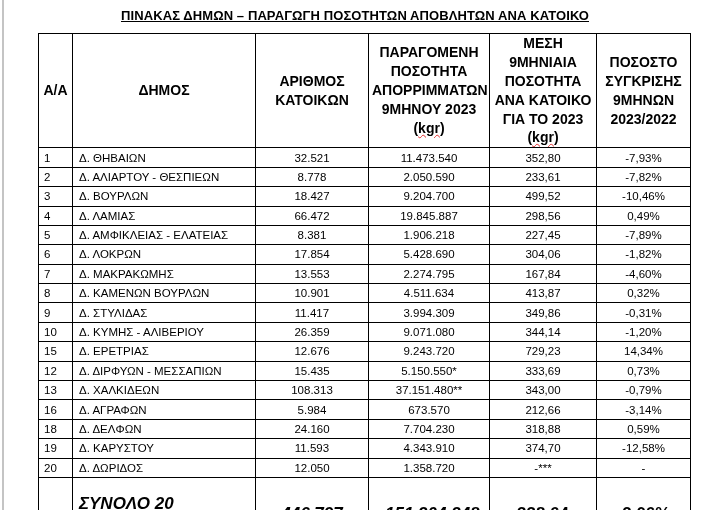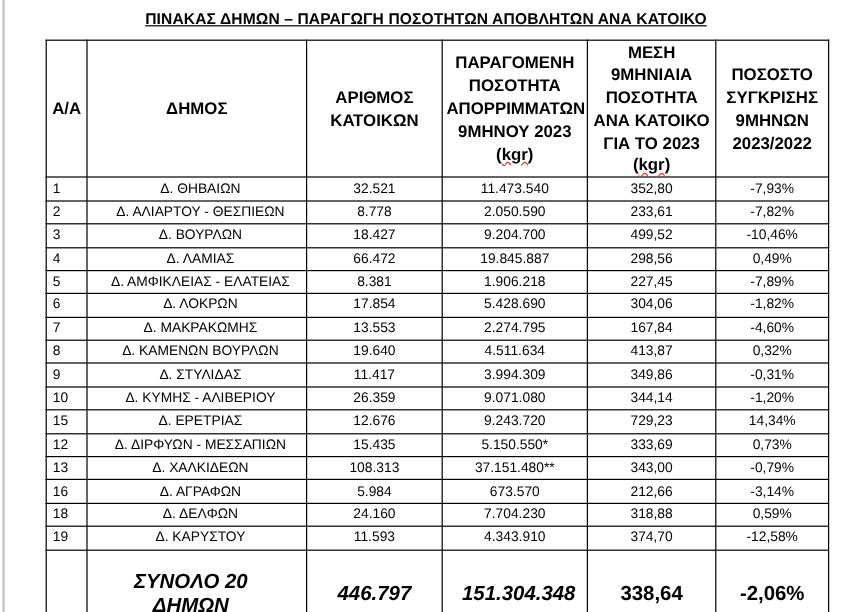--- a/index.html
+++ b/index.html
@@ -45,21 +45,21 @@
     line-height: 1.35;
     padding: 0 3px;
   }
   .muni-table tbody td {
     height: 18.4px;
     font-size: 11.5px;
     vertical-align: middle;
     padding: 0;
   }
   .c-aa   { text-align: left; padding-left: 5px !important; }
-  .c-dimos{ text-align: center; padding-left: 6px !important; }
+  .c-dimos{ text-align: left; padding-left: 6px !important; }
   .c-num  { text-align: center; }
   .kgr-unit {
     text-decoration-line: underline;
     text-decoration-style: wavy;
     text-decoration-color: #e03030;
     text-decoration-thickness: 1px;
     text-underline-offset: 1px;
   }
   .muni-table tfoot td {
     height: 20px;
@@ -149,21 +149,21 @@
     <td class="c-aa">7</td>
     <td class="c-dimos">Δ. ΜΑΚΡΑΚΩΜΗΣ</td>
     <td class="c-num">13.553</td>
     <td class="c-num">2.274.795</td>
     <td class="c-num">167,84</td>
     <td class="c-num">-4,60%</td>
   </tr>
       <tr>
     <td class="c-aa">8</td>
     <td class="c-dimos">Δ. ΚΑΜΕΝΩΝ ΒΟΥΡΛΩΝ</td>
-    <td class="c-num">19.640</td>
+    <td class="c-num">10.901</td>
     <td class="c-num">4.511.634</td>
     <td class="c-num">413,87</td>
     <td class="c-num">0,32%</td>
   </tr>
       <tr>
     <td class="c-aa">9</td>
     <td class="c-dimos">Δ. ΣΤΥΛΙΔΑΣ</td>
     <td class="c-num">11.417</td>
     <td class="c-num">3.994.309</td>
     <td class="c-num">349,86</td>
@@ -217,20 +217,28 @@
     <td class="c-num">318,88</td>
     <td class="c-num">0,59%</td>
   </tr>
       <tr>
     <td class="c-aa">19</td>
     <td class="c-dimos">Δ. ΚΑΡΥΣΤΟΥ</td>
     <td class="c-num">11.593</td>
     <td class="c-num">4.343.910</td>
     <td class="c-num">374,70</td>
     <td class="c-num">-12,58%</td>
+  </tr>
+      <tr>
+    <td class="c-aa">20</td>
+    <td class="c-dimos">Δ. ΔΩΡΙΔΟΣ</td>
+    <td class="c-num">12.050</td>
+    <td class="c-num">1.358.720</td>
+    <td class="c-num">-***</td>
+    <td class="c-num">-</td>
   </tr>
     </tbody>
   <tfoot>
     <tr>
       <td class="c-aa"></td>
       <td class="c-dimos t-italic">ΣΥΝΟΛΟ 20 ΔΗΜΩΝ</td>
       <td class="c-num t-italic">446.797</td>
       <td class="c-num t-italic">151.304.348</td>
       <td class="c-num">338,64</td>
       <td class="c-num">-2,06%</td>

